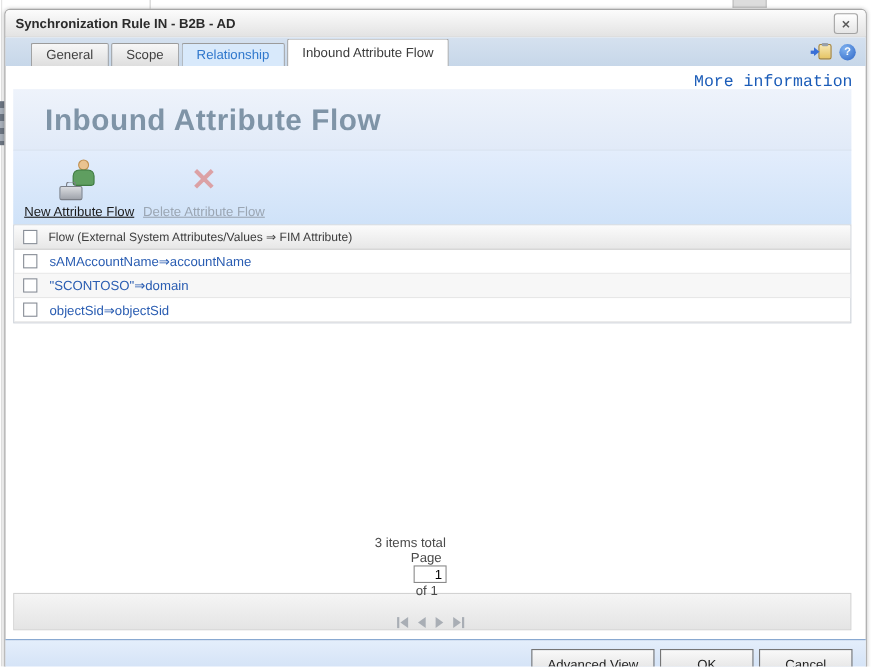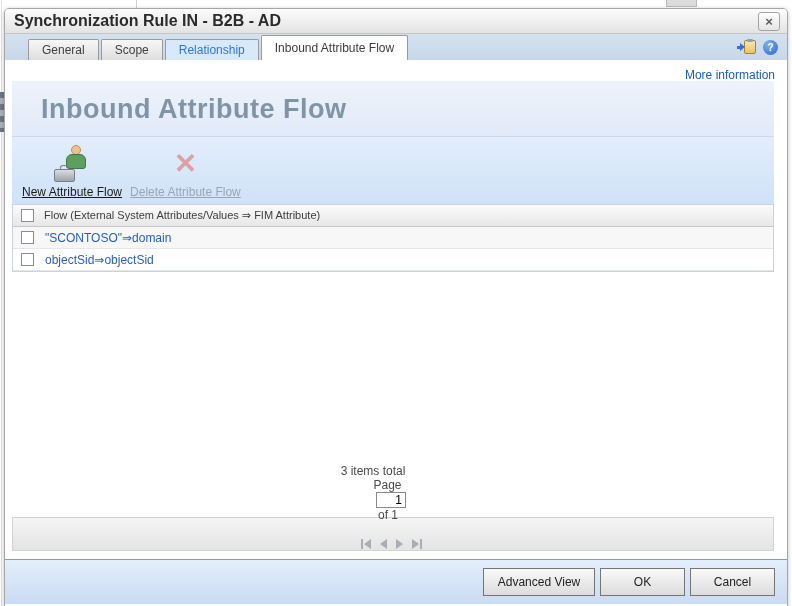--- a/index.html
+++ b/index.html
@@ -15,21 +15,21 @@
                background:repeating-linear-gradient(180deg,#6d7683 0 6px,#aab2bc 6px 12px); }
 
   
   .dialog { position:absolute; left:4px; top:8px; width:784px; height:640px;
             background:#fff; border:1px solid #a6a6a6; border-radius:5px 5px 0 0;
             box-shadow:0 1px 4px rgba(0,0,0,.25); }
 
   .titlebar { height:25px; background:linear-gradient(#fcfcfc,#e3e3e3);
               border-bottom:1px solid #c6c6c6; border-radius:4px 4px 0 0;
               display:flex; align-items:center; padding-left:9px; }
-  .titlebar .title { font-size:16px; font-weight:bold; color:#2b2b2b; }
+  .titlebar .title { font-size:12px; font-weight:bold; color:#2b2b2b; }
   .close-btn { position:absolute; right:7px; top:3px; width:22px; height:19px;
                background:linear-gradient(#ffffff,#e5e5e5); border:1px solid #a3a3a3;
                border-radius:3px; color:#5a5a5a; font-size:13px; font-weight:bold;
                display:flex; align-items:center; justify-content:center; cursor:pointer; }
 
   
   .tabstrip { position:relative; height:26px; background:linear-gradient(#d5e1ef,#c7d7e9);
               display:flex; align-items:flex-end; padding-left:23px; }
   .tab { height:21px; line-height:20px; padding:0 13px; margin-right:2px;
          font-size:12px; color:#3f3f3f; background:linear-gradient(#f7f7f7,#dedede);
@@ -47,21 +47,21 @@
   .popout-arrow{ position:absolute; left:3px; top:4px; width:0; height:0;
                  border-top:4px solid transparent; border-bottom:4px solid transparent;
                  border-left:5px solid #3a6fd6; }
   .help-icon { width:15px; height:15px; border-radius:50%;
                background:radial-gradient(circle at 35% 30%, #7fb2f0, #2d65c6);
                color:#fff; font-size:10px; font-weight:bold;
                display:flex; align-items:center; justify-content:center; cursor:pointer; }
 
   
   .moreinfo-row { height:21px; text-align:right; padding:5px 12px 0 0; }
-  .moreinfo-row a { font-size:12px; color:#1b5cb8; text-decoration:none; cursor:pointer; }
+  .moreinfo-row a { font-size:15px; color:#1b5cb8; text-decoration:none; cursor:pointer;font-family:Liberation Mono, monospace; }
 
   .content { margin:0 13px 0 7px; }
 
   .header-band { height:56px; background:linear-gradient(#eef3fb,#e1eaf8);
                  border-bottom:1px solid #c9d8ec; }
   .header-band h1 { padding:13px 0 0 29px; font-size:27px; font-weight:bold;
                     color:#7f94a7; letter-spacing:.5px; }
 
   .toolbar { height:67px; background:linear-gradient(#e3edfc,#cfe2f8);
              display:flex; align-items:flex-end; padding:0 0 5px 10px; }
@@ -180,20 +180,24 @@
         <div class="delete-x">✕</div>
         <span class="lbl">Delete Attribute Flow</span>
       </div>
     </div>
 
     <div class="flow-table">
       <div class="thead">
         <div class="checkbox"></div>
         <span class="hlbl">Flow (External System Attributes/Values ⇒ FIM Attribute)</span>
       </div>
+      <div class="frow">
+        <div class="checkbox"></div>
+        <a>sAMAccountName⇒accountName</a>
+      </div>
       <div class="frow alt">
         <div class="checkbox"></div>
         <a>"SCONTOSO"⇒domain</a>
       </div>
       <div class="frow">
         <div class="checkbox"></div>
         <a>objectSid⇒objectSid</a>
       </div>
     </div>
 

